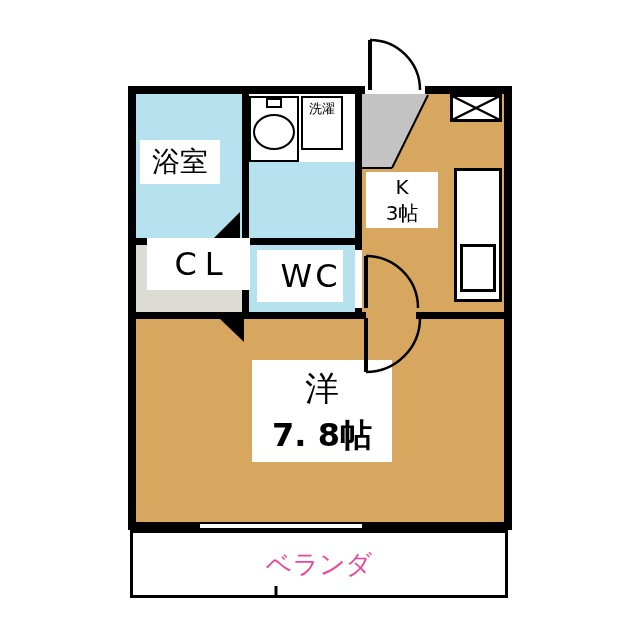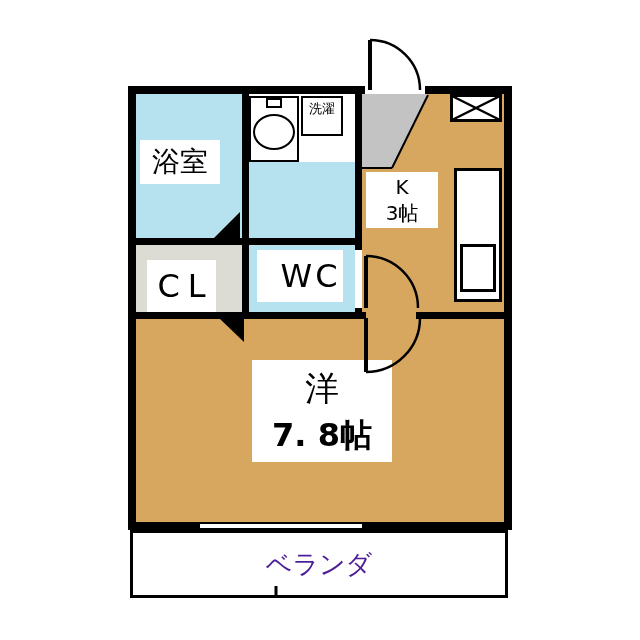--- a/index.html
+++ b/index.html
@@ -40,40 +40,40 @@
   .w-v2b { left:355px; top:308px; width:7px;   height:11px; }
   .w-v3  { left:242px; top:245px; width:7px;   height:67px; }
   .w-h2l { left:136px; top:312px; width:230px; height:7px; }
   .w-h2r { left:416px; top:312px; width:88px;  height:7px; }
 
   
   .fixture { background:#fff; border:3px solid #000; }
   .vanity   { left:249px; top:96px;  width:50px; height:66px; border-width:2px; }
   .basin    { left:253px; top:114px; width:42px; height:36px; border:2px solid #000; border-radius:50%; background:#fff; }
   .faucet   { left:266px; top:98px;  width:16px; height:10px; border:2px solid #000; background:#fff; }
-  .washer   { left:301px; top:96px;  width:42px; height:40px; border-width:2px;
+  .washer   { left:301px; top:96px;  width:42px; height:54px; border-width:2px;
               font-size:13px; text-align:center; padding-top:3px; line-height:15px; }
   .kcounter { left:454px; top:168px; width:48px; height:134px; }
   .ksink    { left:460px; top:244px; width:36px; height:48px; }
   .fridge-x { left:450px; top:94px;  width:52px; height:28px; }
 
   
   .label { background:#fff; color:#000; text-align:center; display:flex; flex-direction:column;
            align-items:center; justify-content:center; }
   .bath-label    { left:140px; top:140px; width:80px;  height:44px; font-size:28px; }
   .kitchen-label { left:366px; top:172px; width:72px;  height:56px; font-size:20px; line-height:26px; }
-  .cl-label      { left:147px; top:260px; width:69px;  height:52px; font-size:32px; letter-spacing:8px; padding-left:8px; }
+  .cl-label      { left:147px; top:238px; width:103px;  height:52px; font-size:32px; letter-spacing:8px; padding-left:8px; }
   .wc-label      { left:257px; top:250px; width:86px;  height:52px; font-size:32px; letter-spacing:3px; padding-left:21px; }
   .living-label  { left:252px; top:360px; width:140px; height:102px; }
   .living-label .l1 { font-size:34px; line-height:48px; }
   .living-label .l2 { font-size:32px; line-height:46px; white-space:pre;font-weight:bold; }
 
   
   .veranda { left:130px; top:530px; width:378px; height:68px; border:3px solid #000; background:#fff;
-             display:flex; align-items:center; justify-content:center; font-size:26px; color:#4c1d95; }
+             display:flex; align-items:center; justify-content:center; font-size:26px; color:#ec4899; }
 
   svg.overlay { position:absolute; left:0; top:0; width:640px; height:640px; pointer-events:none; }
 </style>
 </head>
 <body>
 
 <div class="canvas">
 
   <div class="abs fill-blue room-bath"></div>
   <div class="abs fill-blue room-washroom"></div>

